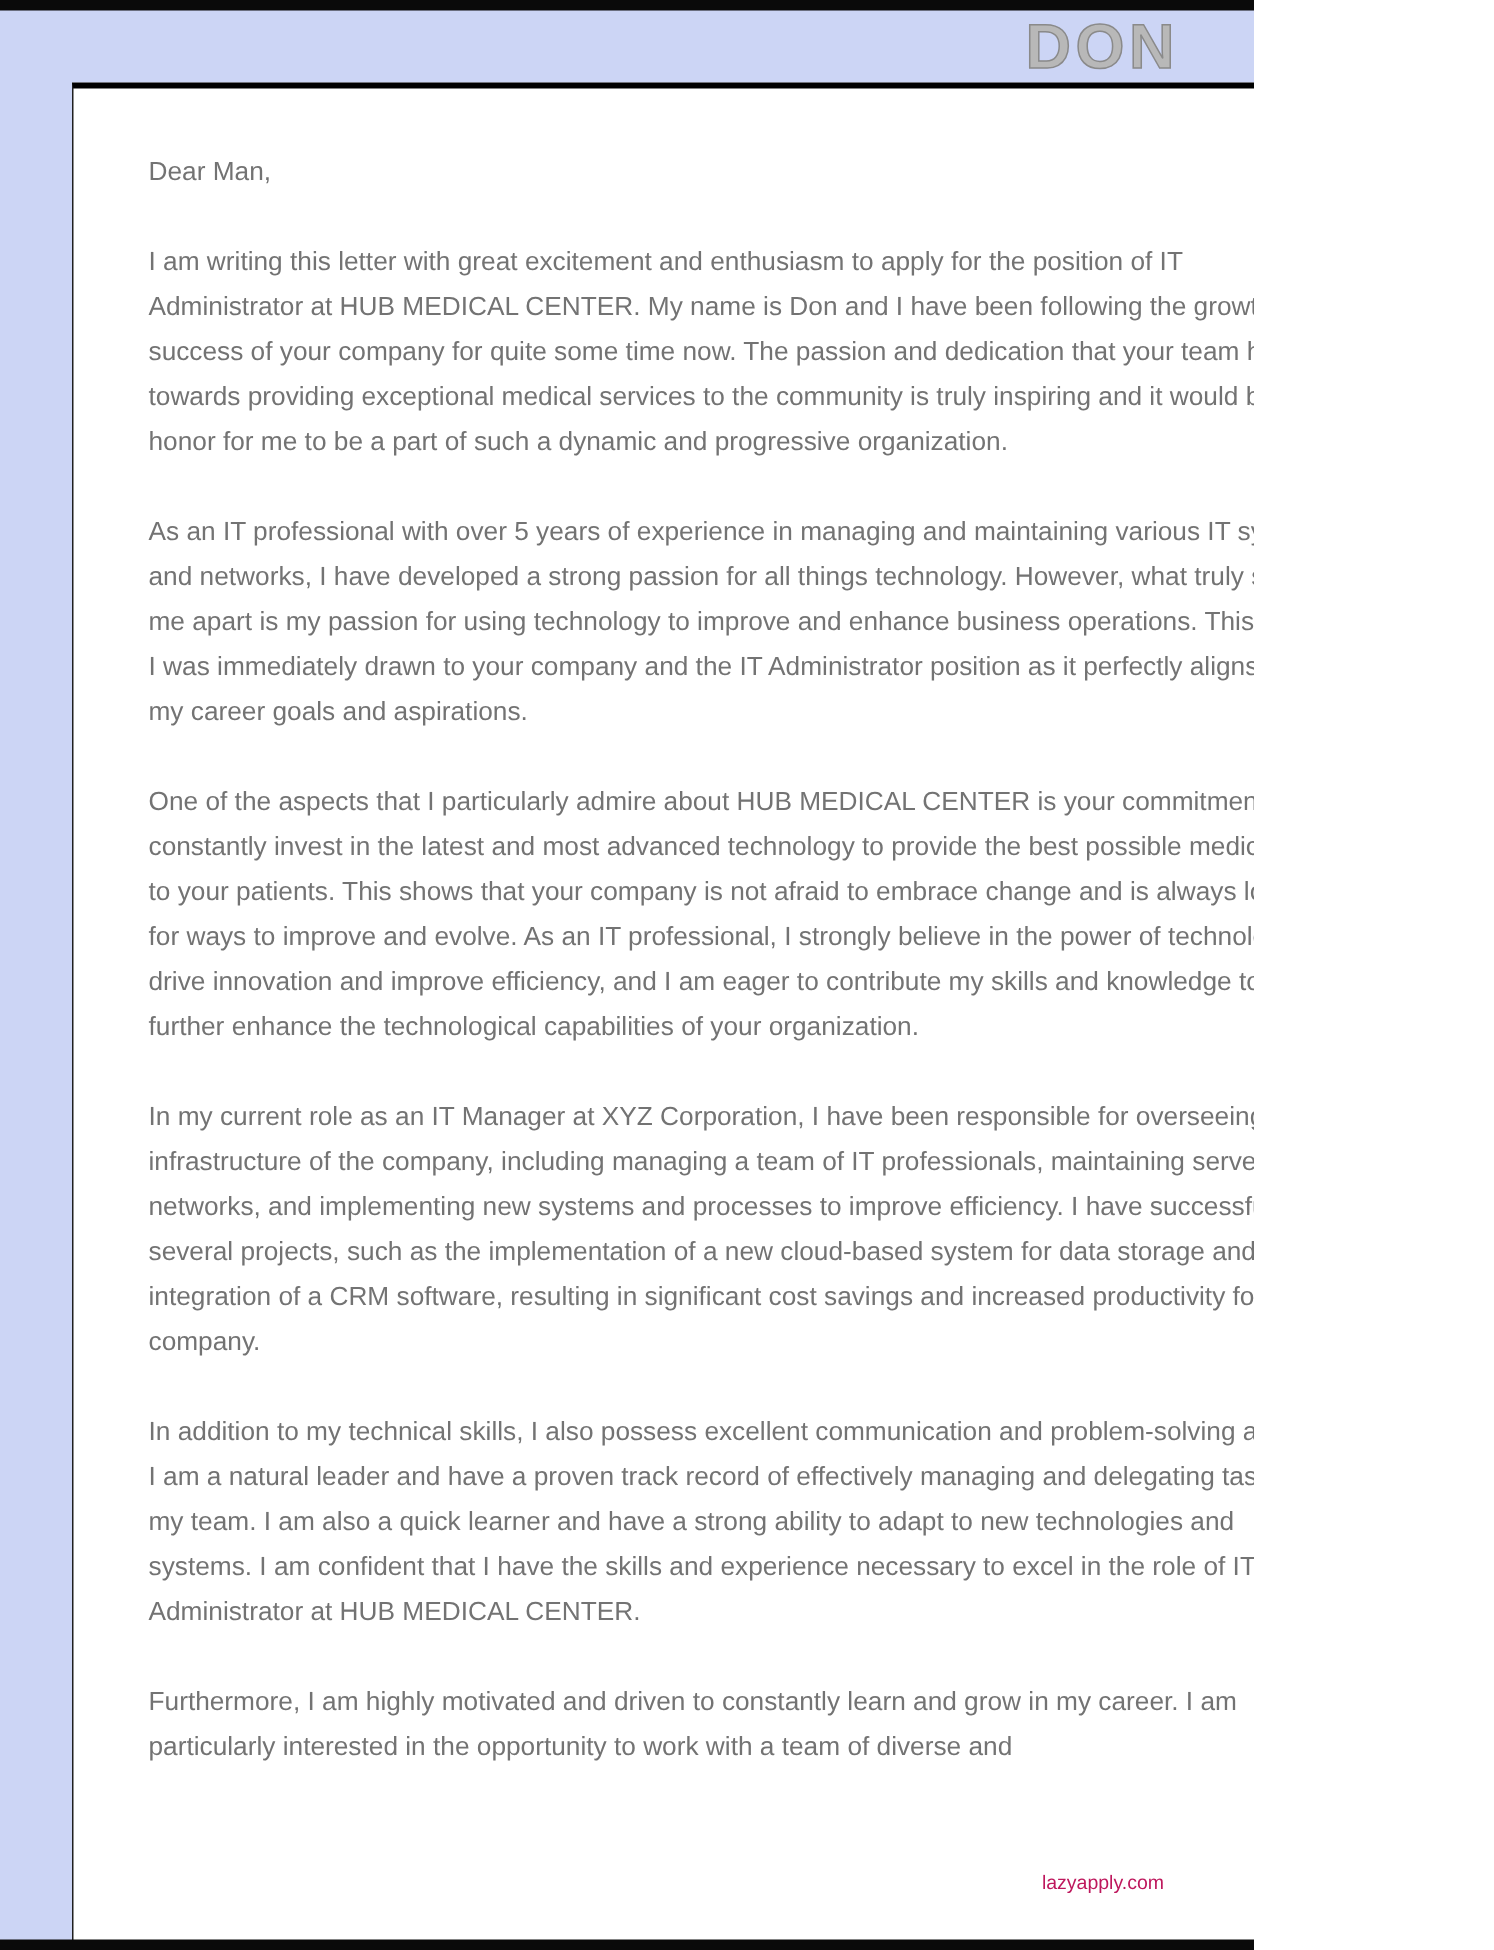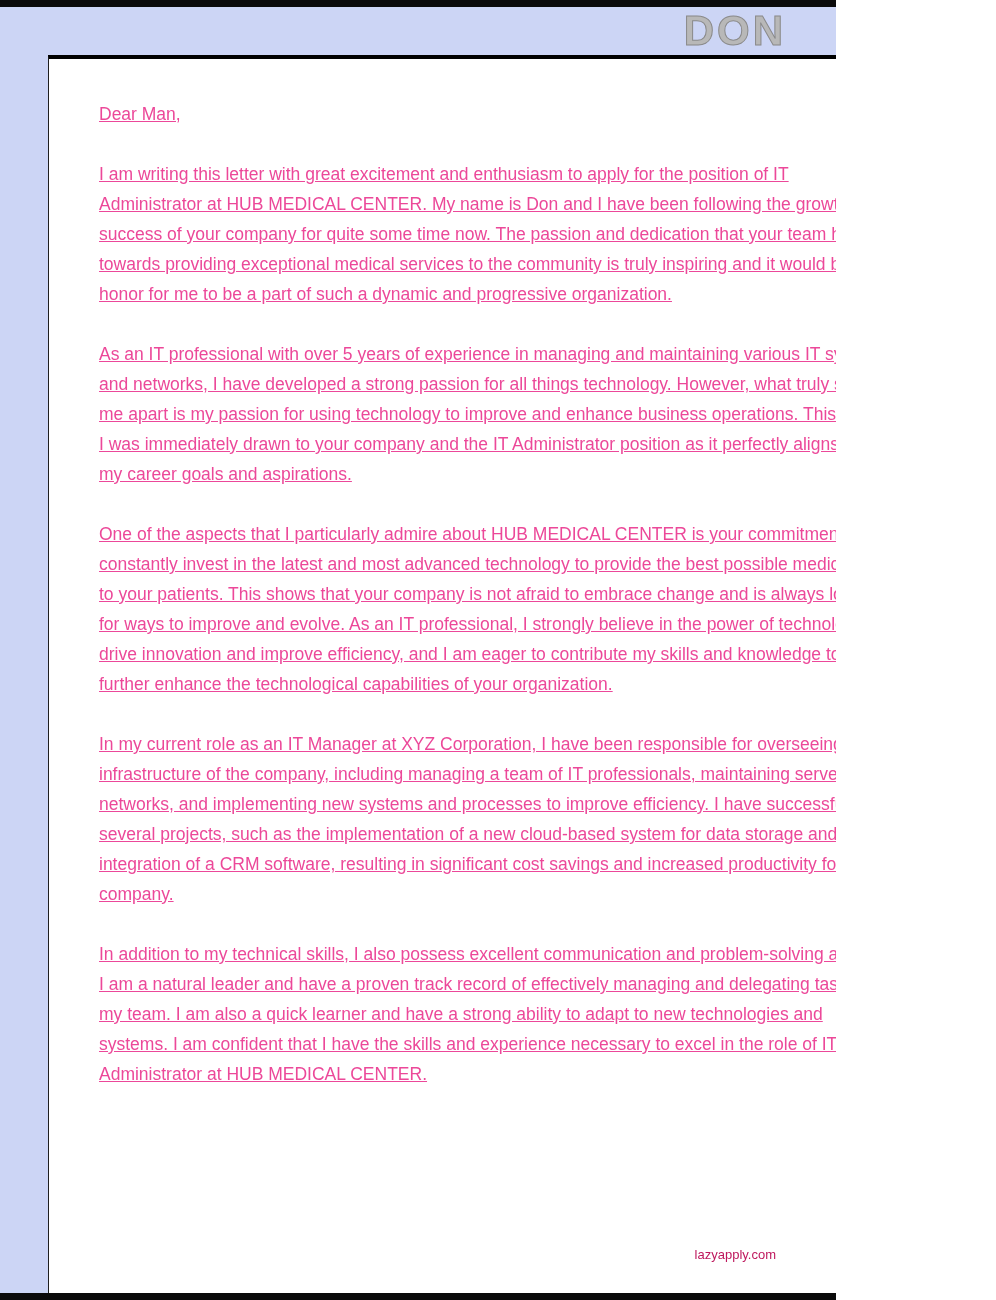--- a/index.html
+++ b/index.html
@@ -52,24 +52,23 @@
     background: #ffffff;
     border-top: 4px solid #000000;
     border-left: 1px solid #1f1f1f;
     border-right: 1px solid #1f1f1f;
     padding: 40px 54px 0 50px;
   }
 
   .letter-body p {
     font-size: 17.5px;
     line-height: 30px;
-    color: #ec4899;
+    color: #737373;
     margin: 0 0 30px 0;
     text-align: left;
-    text-decoration: underline;
   }
 
   .watermark {
     position: absolute;
     top: 1248px;
     right: 60px;
     font-size: 13px;
     color: #be185d;
     line-height: 14px;
   }
@@ -84,20 +83,21 @@
   <div class="brand-logo">DON</div>
 
   <div class="page">
     <div class="letter-body">
       <p>Dear Man,</p>
       <p>I am writing this letter with great excitement and enthusiasm to apply for the position of IT Administrator at HUB MEDICAL CENTER. My name is Don and I have been following the growth and success of your company for quite some time now. The passion and dedication that your team has towards providing exceptional medical services to the community is truly inspiring and it would be an honor for me to be a part of such a dynamic and progressive organization.</p>
       <p>As an IT professional with over 5 years of experience in managing and maintaining various IT systems and networks, I have developed a strong passion for all things technology. However, what truly sets me apart is my passion for using technology to improve and enhance business operations. This is why I was immediately drawn to your company and the IT Administrator position as it perfectly aligns with my career goals and aspirations.</p>
       <p>One of the aspects that I particularly admire about HUB MEDICAL CENTER is your commitment to constantly invest in the latest and most advanced technology to provide the best possible medical care to your patients. This shows that your company is not afraid to embrace change and is always looking for ways to improve and evolve. As an IT professional, I strongly believe in the power of technology to drive innovation and improve efficiency, and I am eager to contribute my skills and knowledge to further enhance the technological capabilities of your organization.</p>
       <p>In my current role as an IT Manager at XYZ Corporation, I have been responsible for overseeing the IT infrastructure of the company, including managing a team of IT professionals, maintaining servers and networks, and implementing new systems and processes to improve efficiency. I have successfully led several projects, such as the implementation of a new cloud-based system for data storage and the integration of a CRM software, resulting in significant cost savings and increased productivity for the company.</p>
       <p>In addition to my technical skills, I also possess excellent communication and problem-solving abilities. I am a natural leader and have a proven track record of effectively managing and delegating tasks to my team. I am also a quick learner and have a strong ability to adapt to new technologies and systems. I am confident that I have the skills and experience necessary to excel in the role of IT Administrator at HUB MEDICAL CENTER.</p>
+      <p>Furthermore, I am highly motivated and driven to constantly learn and grow in my career. I am particularly interested in the opportunity to work with a team of diverse and</p>
     </div>
   </div>
 
   <div class="watermark">lazyapply.com</div>
 
   <div class="edge-bar bottom"></div>
 
 </div>
 
 </body></html>

